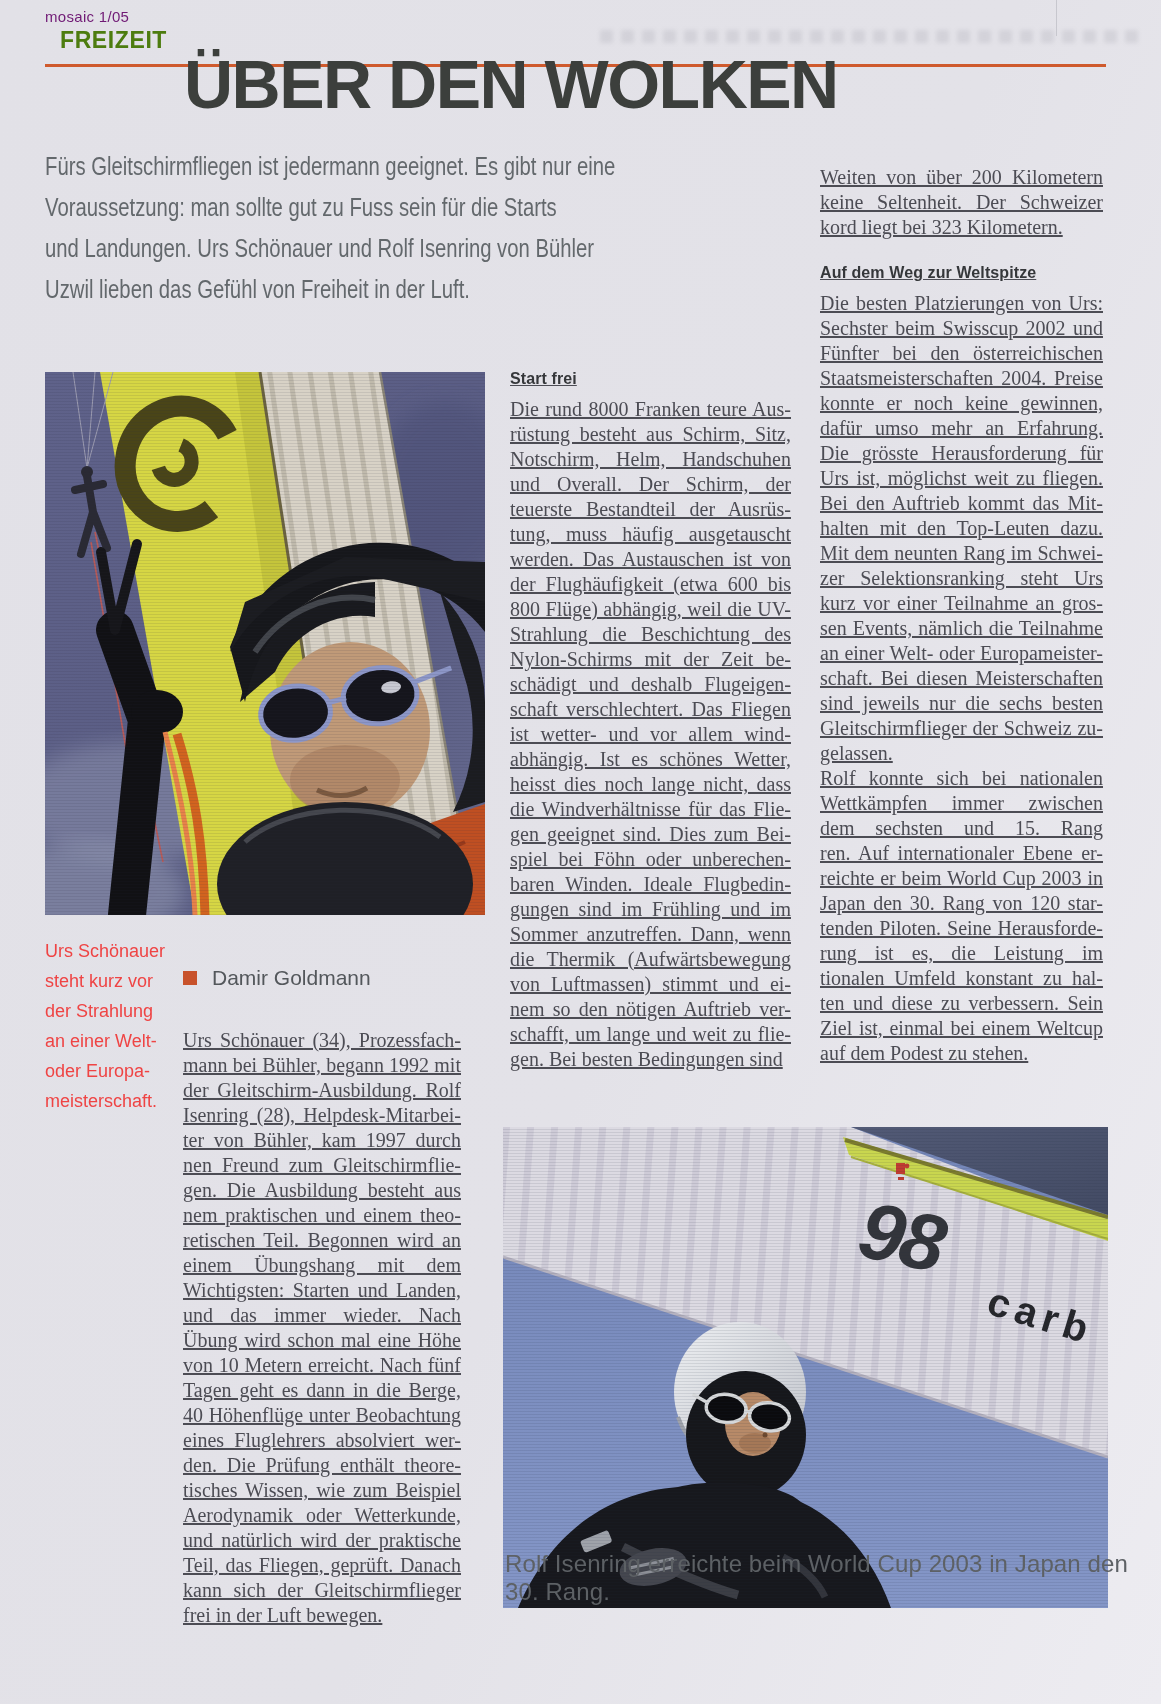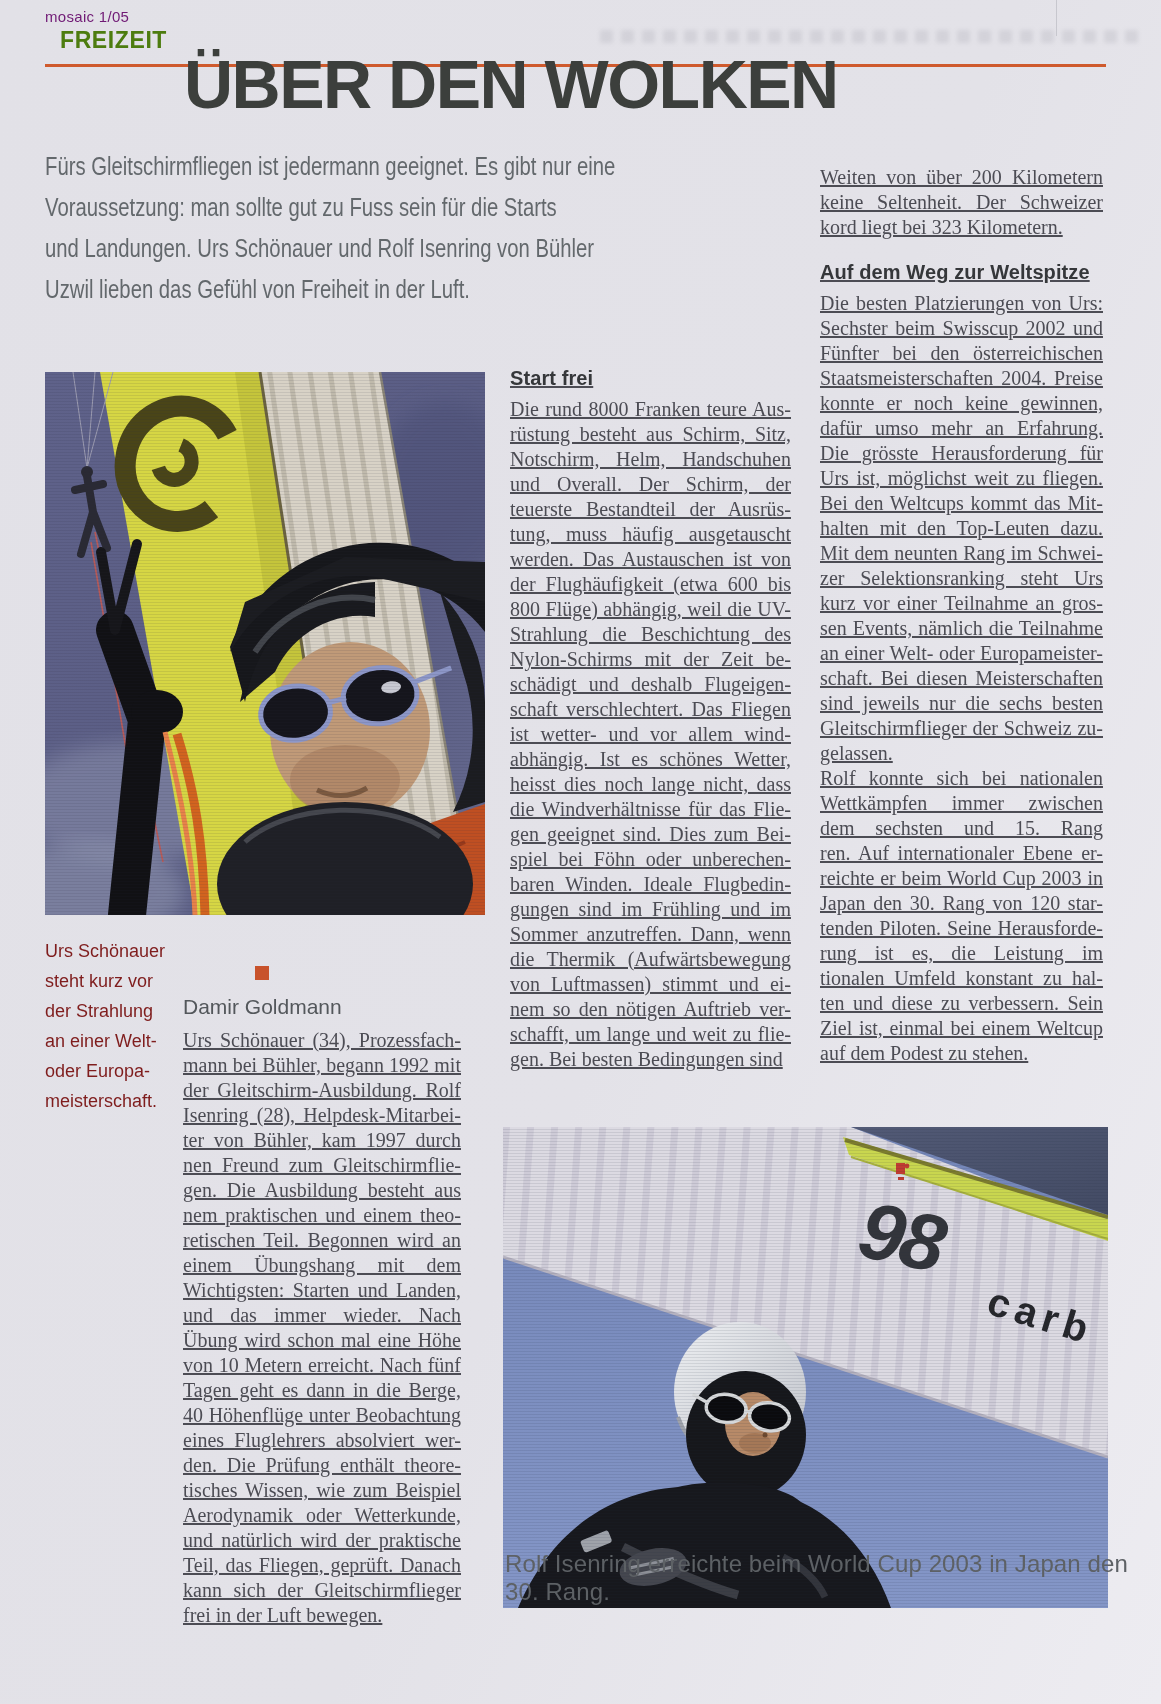--- a/index.html
+++ b/index.html
@@ -13,25 +13,25 @@
   #section{left:60px;top:27px;font-size:23px;font-weight:bold;color:#4d7c0f;letter-spacing:.6px;}
   #rule{left:45px;top:64px;width:1061px;height:3px;background:#cf5a2d;}
   #headline{left:184px;top:47px;font-size:68px;font-weight:bold;color:#3c3f3c;letter-spacing:-1.5px;white-space:nowrap;line-height:74px;}
   #lede{left:45px;top:146px;font-size:26px;line-height:41px;color:#63686c;transform:scaleX(.78);transform-origin:left top;white-space:nowrap;}
   .col{position:absolute;font-family:"Liberation Serif",serif;font-size:20px;line-height:25px;color:#4c4c54;text-decoration:underline;}
   #col2{left:183px;top:1028px;width:278px;}
   #col3{left:510px;top:366px;width:281px;}
   #col4{left:820px;top:165px;width:283px;}
   .bl{height:25px;overflow:hidden;}
   .jl{text-align:justify;text-align-last:justify;}
-  .subhead{font-family:"Liberation Sans",sans-serif;font-weight:bold;font-size:20px;color:#35373a;height:25px;margin-bottom:6px;letter-spacing:.1px;}
-  #byline{left:183px;top:966px;display:flex;align-items:center;gap:15px;flex-direction:column;}
+  .subhead{font-family:"Liberation Sans",sans-serif;font-weight:bold;font-size:16px;color:#35373a;height:25px;margin-bottom:6px;letter-spacing:.1px;}
+  #byline{left:183px;top:966px;display:flex;align-items:center;gap:15px;}
   #byline .sq{width:14px;height:14px;background:#c8522b;}
   #byline .nm{font-size:21px;color:#53575b;}
-  #cap1{left:45px;top:936px;width:150px;font-size:18px;line-height:30px;color:#7f1d1d;}
+  #cap1{left:45px;top:936px;width:150px;font-size:18px;line-height:30px;color:#ef4444;}
   #cap2{left:505px;top:1550px;font-size:24px;color:#5d6165;letter-spacing:.1px;}
   #photo1{left:45px;top:372px;width:440px;height:543px;}
   #photo2{left:503px;top:1127px;width:605px;height:481px;}
   svg{display:block;}
   #ghost-text{left:600px;top:30px;width:545px;height:13px;opacity:.4;filter:blur(2px);
     background:repeating-linear-gradient(90deg,rgba(148,148,160,.5) 0 13px,rgba(148,148,160,0) 13px 21px);}
   #corner-line{left:1056px;top:0;width:1px;height:36px;background:#c7c7ce;}
 </style>
 </head>
 <body>
@@ -231,21 +231,21 @@
     <div class="subhead">Auf dem Weg zur Weltspitze</div>
     <div>
       <div class="bl jl">Die besten Platzierungen von Urs:</div>
       <div class="bl jl">Sechster beim Swisscup 2002 und</div>
       <div class="bl jl">Fünfter bei den österreichischen</div>
       <div class="bl jl">Staatsmeisterschaften 2004. Preise</div>
       <div class="bl jl">konnte er noch keine gewinnen,</div>
       <div class="bl jl">dafür umso mehr an Erfahrung.</div>
       <div class="bl jl">Die grösste Herausforderung für</div>
       <div class="bl jl">Urs ist, möglichst weit zu fliegen.</div>
-      <div class="bl jl">Bei den Weltcups kommt das Mit-</div>
+      <div class="bl jl">Bei den Auftrieb kommt das Mit-</div>
       <div class="bl jl">halten mit den Top-Leuten dazu.</div>
       <div class="bl jl">Mit dem neunten Rang im Schwei-</div>
       <div class="bl jl">zer Selektionsranking steht Urs</div>
       <div class="bl jl">kurz vor einer Teilnahme an gros-</div>
       <div class="bl jl">sen Events, nämlich die Teilnahme</div>
       <div class="bl jl">an einer Welt- oder Europameister-</div>
       <div class="bl jl">schaft. Bei diesen Meisterschaften</div>
       <div class="bl jl">sind jeweils nur die sechs besten</div>
       <div class="bl jl">Gleitschirmflieger der Schweiz zu-</div>
       <div class="bl">gelassen.</div>

